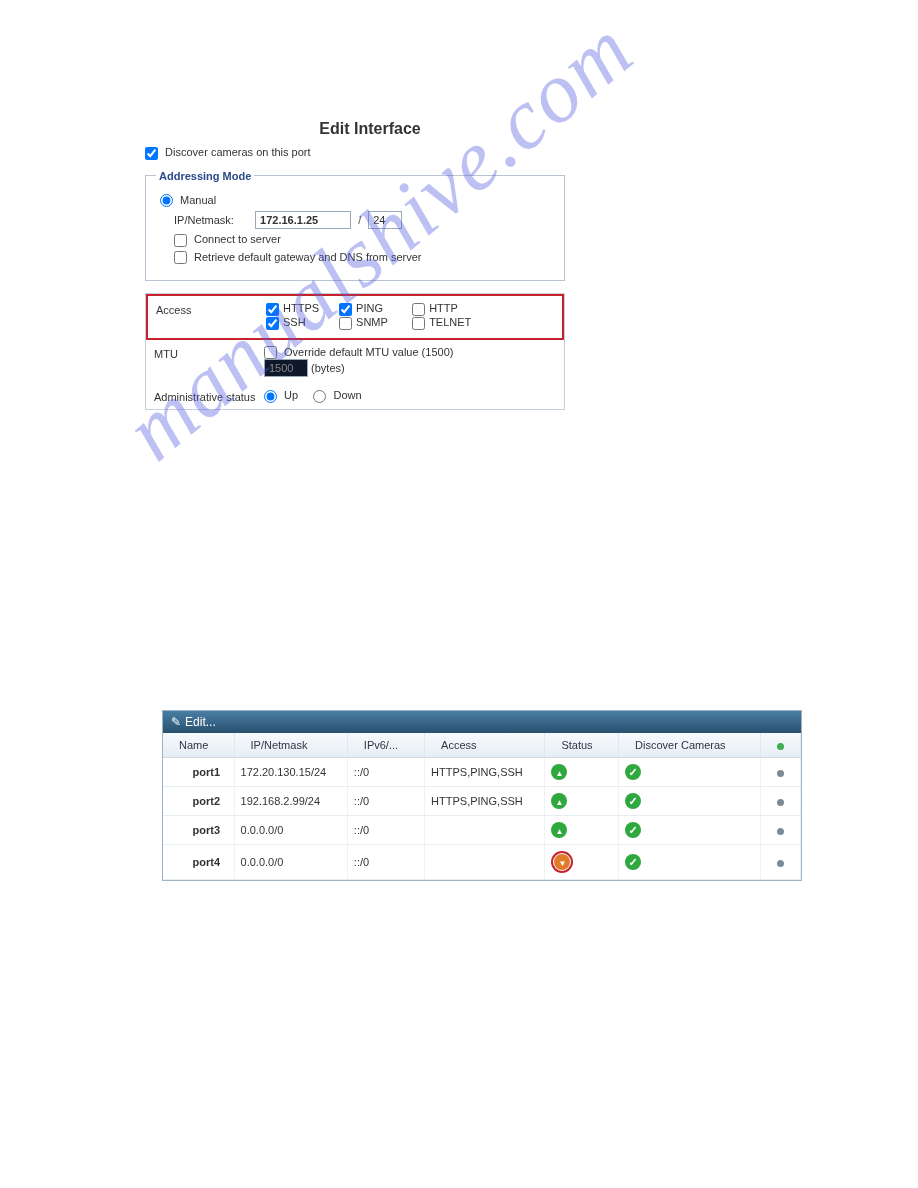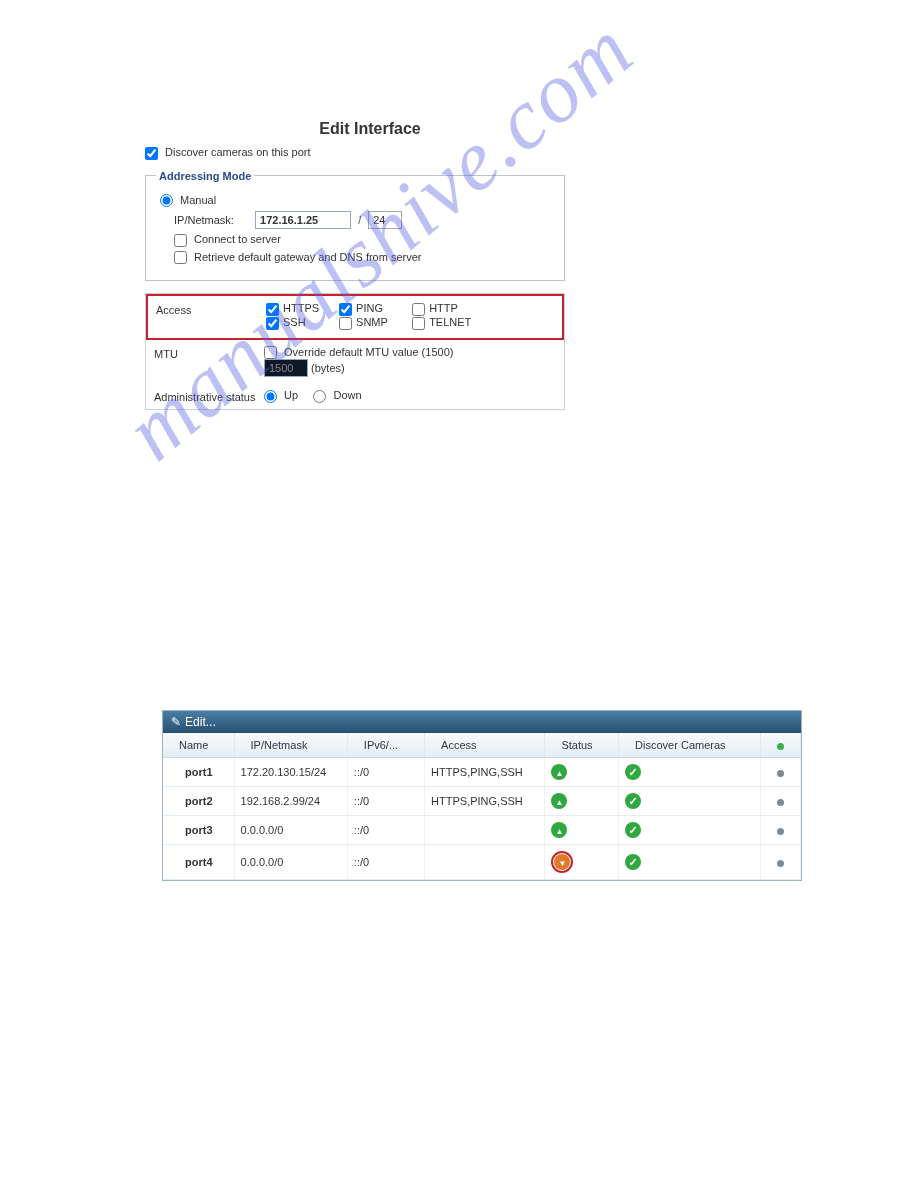--- a/index.html
+++ b/index.html
@@ -108,21 +108,21 @@
     border-bottom: 1px solid #cfd9e3;
     border-right: 1px solid #e2e8ef;
   }
   table.ports td {
     font-size: 11px;
     padding: 6px 6px;
     border-bottom: 1px solid #e6ecf2;
     border-right: 1px solid #eef2f6;
     color:#333;
   }
-  table.ports td.name { font-weight: bold; padding-left: 22px; }
+  table.ports td.name { font-weight: bold; padding-left: 22px; text-align: center; }
   .ico { display:inline-block; width:16px; height:16px; vertical-align:middle; text-align:center; line-height:16px; border-radius:50%; font-size:11px; }
   .ico.up { background:#2fa83f; color:#fff; }
   .ico.up::before { content:"\25B2"; font-size:8px; }
   .ico.chk { background:#2fa83f; color:#fff; }
   .ico.chk::before { content:"\2713"; font-size:11px; font-weight:bold; }
   .ico.dn { background:#e07b2a; color:#fff; }
   .ico.dn::before { content:"\25BC"; font-size:8px; }
   .dnring { display:inline-block; border:2px solid #c8232c; border-radius:50%; padding:1px; }
   .dot { display:inline-block; width:7px; height:7px; border-radius:50%; background:#7c8a97; vertical-align:middle;}
   .dot.g { background:#3fae4e; }

